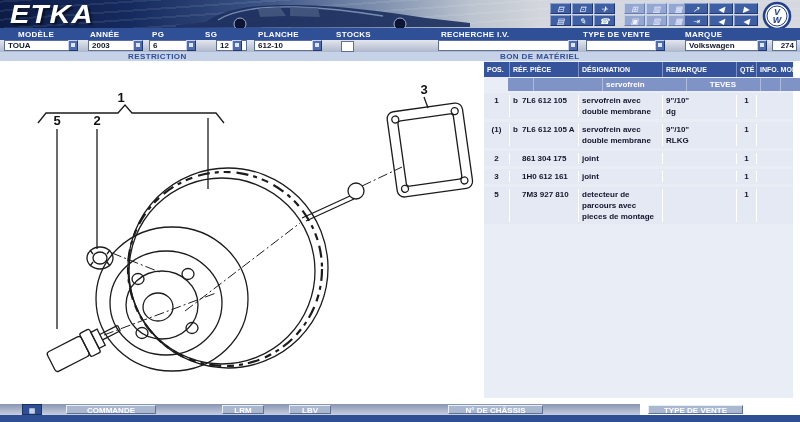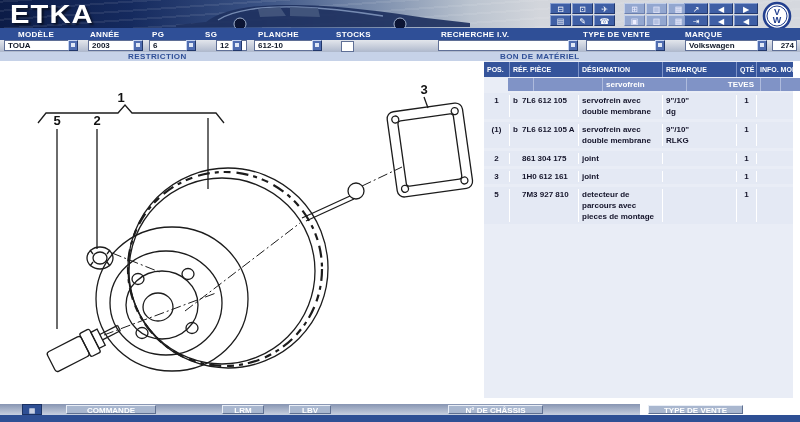--- a/index.html
+++ b/index.html
@@ -2,21 +2,21 @@
 <html><head>
 <meta charset="utf-8">
 <style>
   html,body{margin:0;padding:0;background:#fff;}
   .app{position:relative;width:800px;height:422px;overflow:hidden;
        font-family:"Liberation Sans",sans-serif;background:#fff;}
 
   
   .topband{position:absolute;left:0;top:0;width:800px;height:28px;
     background:linear-gradient(90deg,#0c1c47 0px,#152a5e 130px,#3a5284 260px,
-      #7e90ae 380px,#bac3cf 470px,#d3d6dc 540px,#d5d8de 100%);}
+      #7e90ae 380px,#bac3cf 470px,#d3d6dc 540px,#d5d8de 100%);font-style:italic;}
   .topband .waves{position:absolute;inset:0;
     background:repeating-linear-gradient(-4deg,rgba(255,255,255,.16) 0 2px,rgba(255,255,255,0) 2px 9px);
     opacity:.5;}
   .etka{position:absolute;left:10px;top:-1px;color:#fff;font-weight:bold;
     font-size:26px;letter-spacing:1px;transform:scaleX(1.12);transform-origin:left;
     text-shadow:2px 2px 2px rgba(0,0,0,.55);}
   .carimg{position:absolute;left:168px;top:0;}
   .toolgrp{position:absolute;top:3px;display:grid;grid-template-columns:repeat(3,21px);
     grid-auto-rows:11px;gap:1px;}
   .toolgrp .tile{background:#3f5fa5;color:#fff;font-size:8px;line-height:11px;
@@ -48,21 +48,21 @@
   .diagram{position:absolute;left:0;top:0;}
 
   .tablepanel{position:absolute;left:484px;top:0;width:309px;height:337px;background:#e9edf6;}
   .tgrid{display:grid;grid-template-columns:26px 69px 84px 74px 20px 36px;}
   .thead{position:absolute;left:0;top:1px;width:309px;height:15px;background:#35549b;}
   .thead .hc{color:#fff;font-size:7px;font-weight:bold;line-height:15px;
     padding-left:3px;border-right:1px solid #7d93c8;box-sizing:border-box;overflow:hidden;white-space:nowrap;}
   .tsub{position:absolute;left:0;top:17px;width:337px;height:13px;background:#8093c6;margin-left:24px;}
   .tsub .hc{color:#fff;font-size:8px;font-weight:bold;line-height:13px;
     padding-left:3px;border-right:1px solid #aebbdd;box-sizing:border-box;white-space:nowrap;}
-  .tsub .right{text-align:right;padding-right:6px;}
+  .tsub .right{text-align:right;padding-right:24px;}
   .rows{position:absolute;left:0;top:32px;width:309px;}
   .trow{background:#e4e9f4;margin-bottom:3px;padding:2px 0;cursor:default;}
   .trow .c{font-size:8px;font-weight:bold;color:#14142a;line-height:11px;
     border-right:1px solid #fff;box-sizing:border-box;padding-left:3px;min-height:11px;}
   .trow .pos{text-align:center;padding-left:0;}
   .trow .ref .pfx{display:inline-block;width:9px;}
   .trow .rem .r2{text-align:left;padding-right:6px;}
   .trow .qty{text-align:center;padding-left:0;}
   .trow .info{border-right:none;}
 

